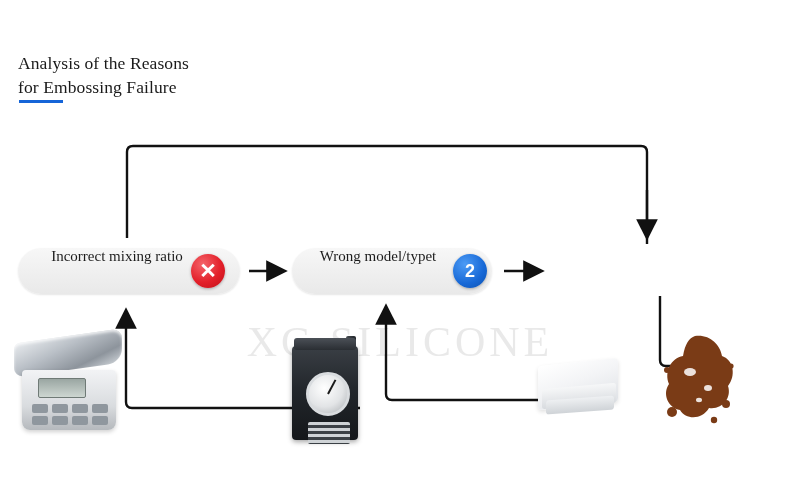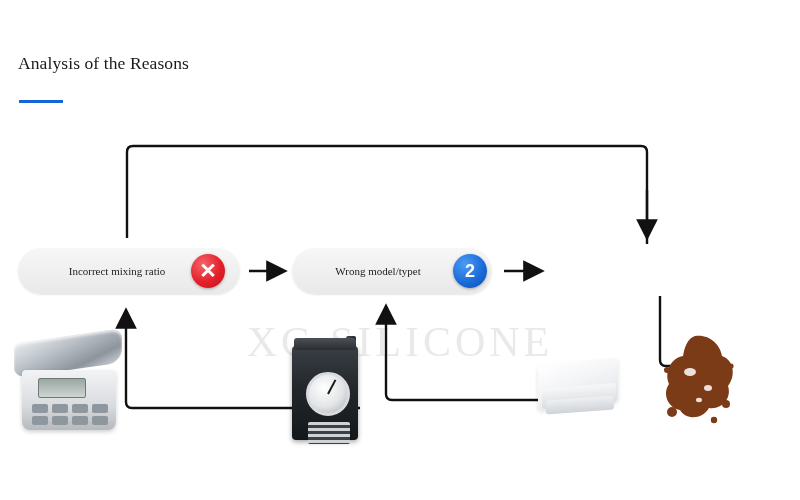--- a/index.html
+++ b/index.html
@@ -66,24 +66,23 @@
   }
 
   
   .node {
     position: absolute;
     height: 46px;
     border-radius: 23px;
     background: linear-gradient(180deg, #f7f7f7 0%, #efefef 55%, #e9e9e9 100%);
     box-shadow: 0 1px 2px rgba(0,0,0,0.10);
     display: flex;
-    align-items: center;
     justify-content: center;
     color: #1c1c1c;
-    font-size: 11px;
+    font-size: 15px;
     font-family: "Liberation Serif", serif;
     white-space: nowrap;
   }
   .node-1 { left: 18px;  top: 248px; width: 222px; }
   .node-2 { left: 292px; top: 248px; width: 200px; }
   .node-3 { left: 548px; top: 248px; width: 202px; }
   .node-label { padding: 0 10px; }
   .node-1 .node-label { transform: translateX(-12px); }
   .node-2 .node-label { transform: translateX(-14px); }
 
@@ -227,20 +226,21 @@
     background: transparent;
   }
 </style>
 </head>
 <body>
 
 <div id="stage">
 
   <div class="title">
     <div>Analysis of the Reasons</div>
+    <div>for Embossing Failure</div>
   </div>
   <div class="title-rule"></div>
 
   <div class="watermark">XG SILICONE</div>
 
   <svg id="wires" viewBox="0 0 800 500">
     <defs>
       <marker id="ah" markerWidth="9" markerHeight="9" refX="7" refY="4.5" orient="auto">
         <path d="M0,0 L9,4.5 L0,9 Z" fill="#111111"></path>
       </marker>

